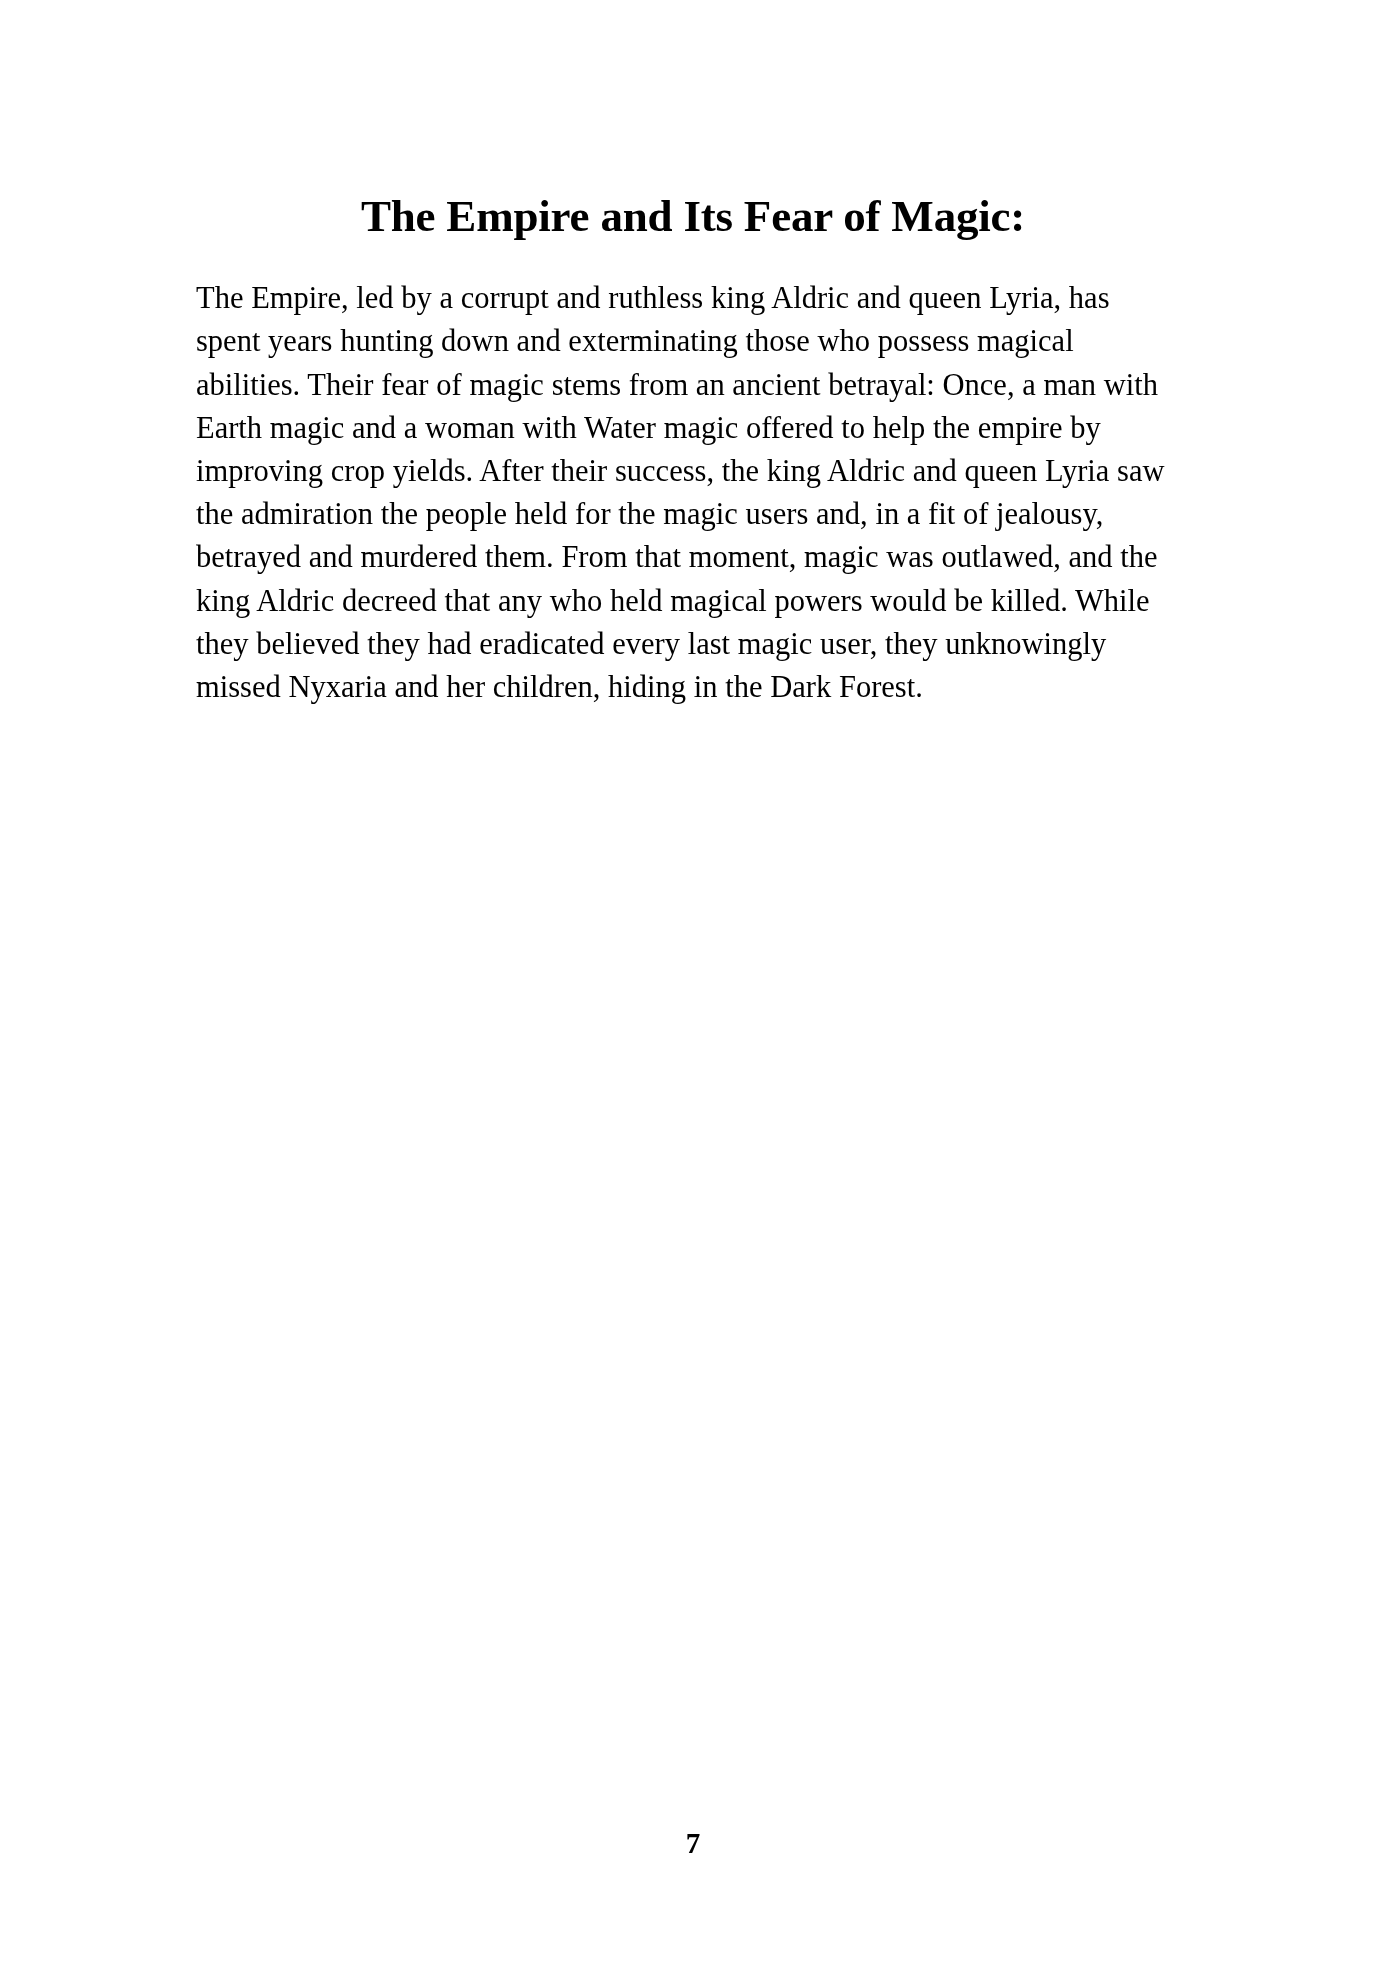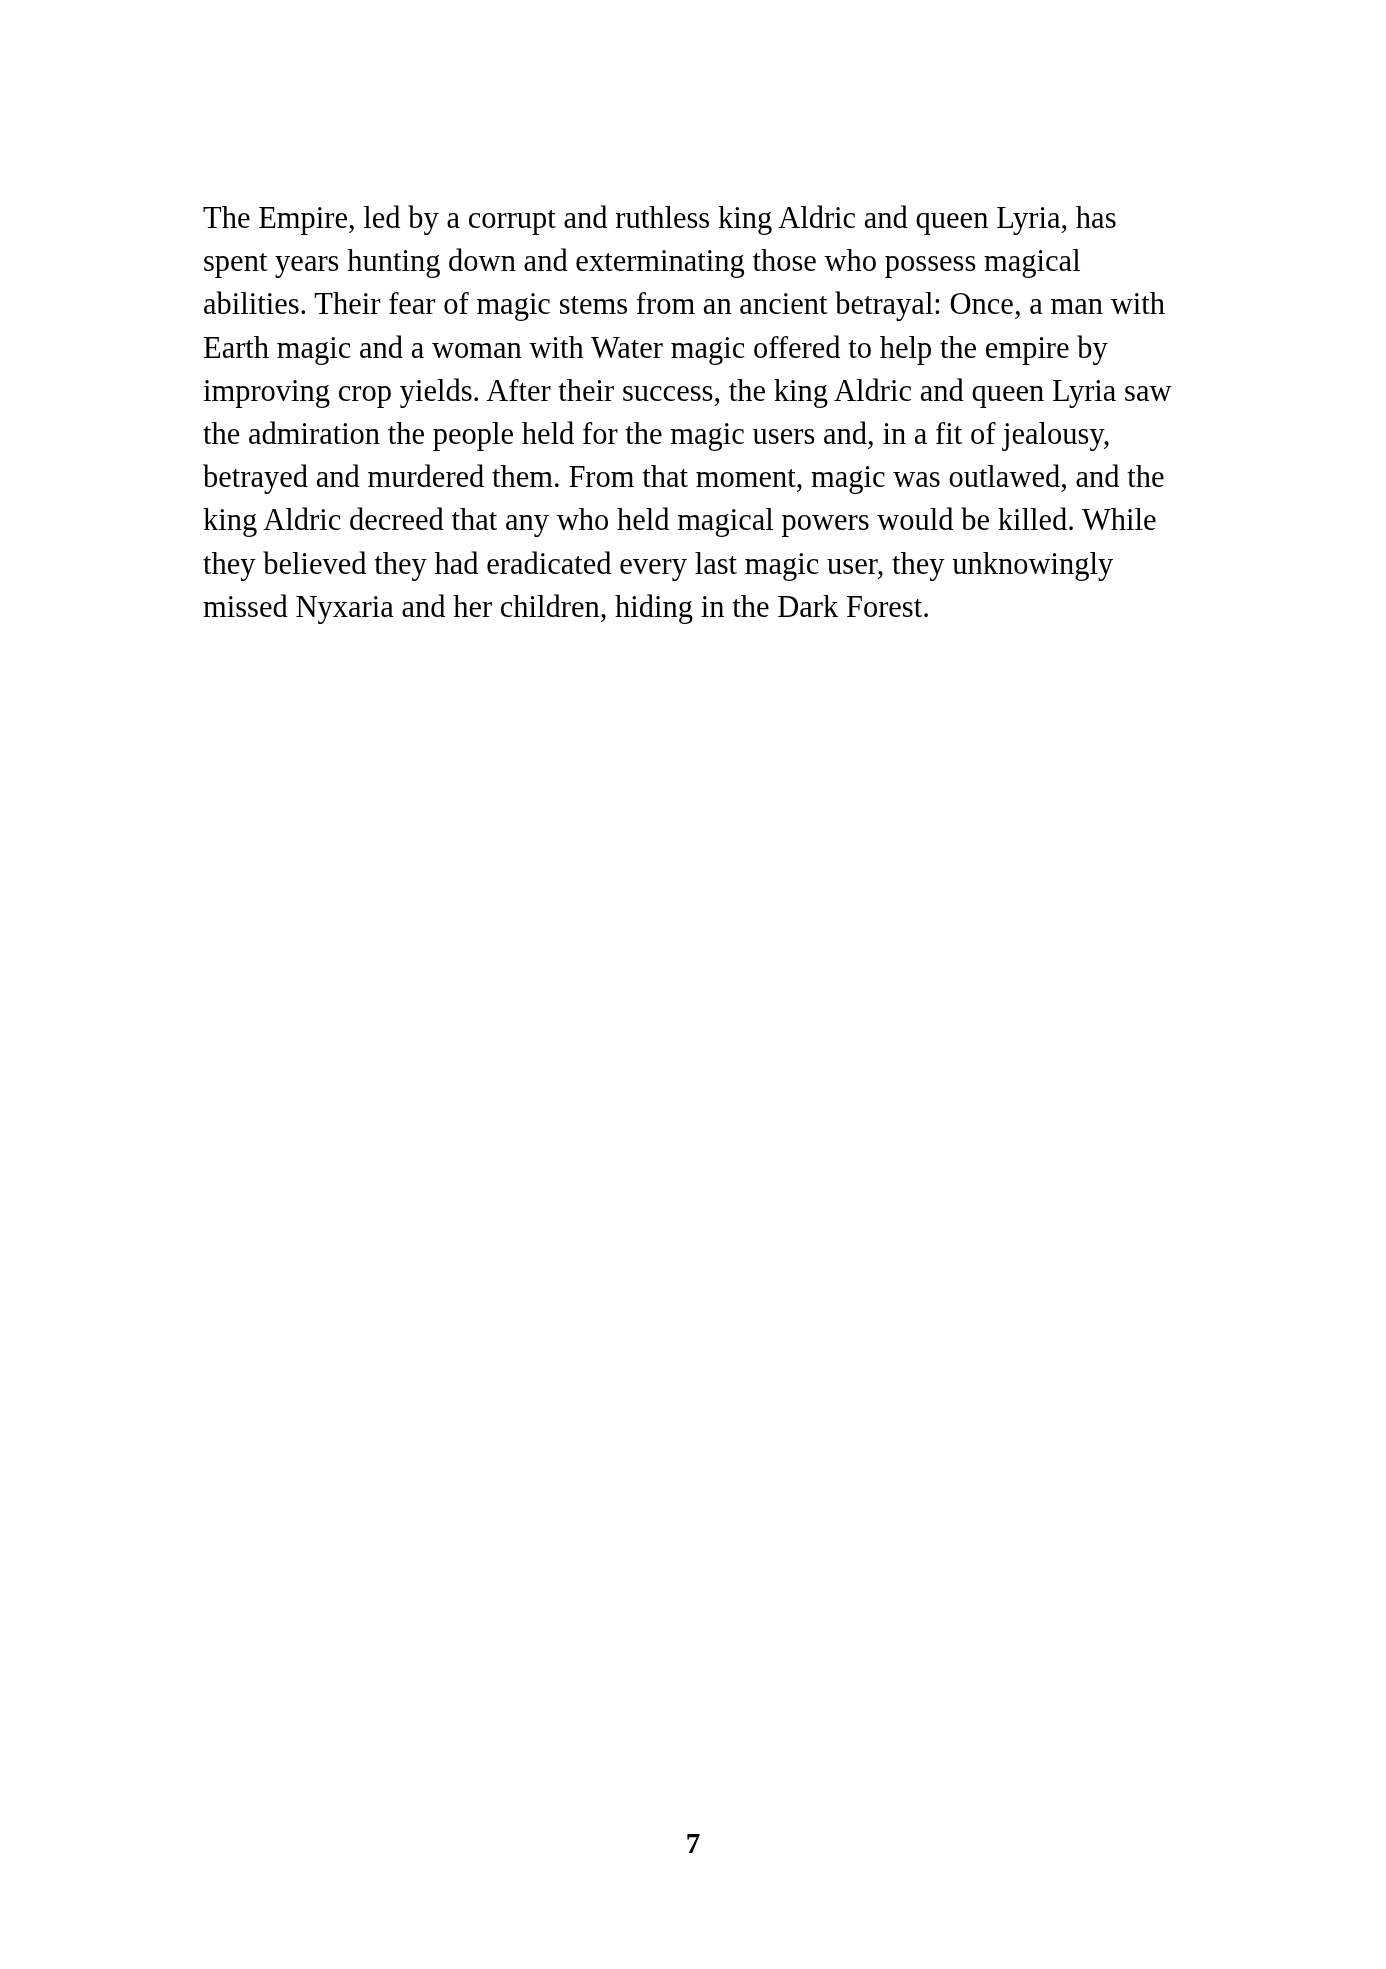--- a/index.html
+++ b/index.html
@@ -34,21 +34,21 @@
     text-align: center;
     line-height: 1.18;
     margin: 0 0 34px 0;
     letter-spacing: -0.2px;
     font-family: "Liberation Serif", "DejaVu Serif", serif;
   }
   .body-paragraph {
     font-size: 30.5px;
     line-height: 43.2px;
     text-align: left;
-    margin: 7px;
+    margin: 0;
     width: 985px;
     font-family: "Liberation Serif", "DejaVu Serif", serif;
     word-spacing: 0.1px;
   }
   .page-number {
     position: absolute;
     left: 0;
     right: 0;
     top: 1827px;
     text-align: center;
@@ -57,20 +57,21 @@
     font-family: "Liberation Serif", "DejaVu Serif", serif;
   }
 </style>
 </head>
 <body>
 
 <div class="page">
 
   <div class="content">
 
+    <h1 class="page-title">The Empire and Its Fear of Magic:</h1>
 
     <p class="body-paragraph">The Empire, led by a corrupt and ruthless king Aldric and queen Lyria, has spent years hunting down and exterminating those who possess magical abilities. Their fear of magic stems from an ancient betrayal: Once, a man with Earth magic and a woman with Water magic offered to help the empire by improving crop yields. After their success, the king Aldric and queen Lyria saw the admiration the people held for the magic users and, in a fit of jealousy, betrayed and murdered them. From that moment, magic was outlawed, and the king Aldric decreed that any who held magical powers would be killed. While they believed they had eradicated every last magic user, they unknowingly missed Nyxaria and her children, hiding in the Dark Forest.</p>
 
   </div>
 
   <div class="page-number">7</div>
 
 </div>
 
 </body></html>

